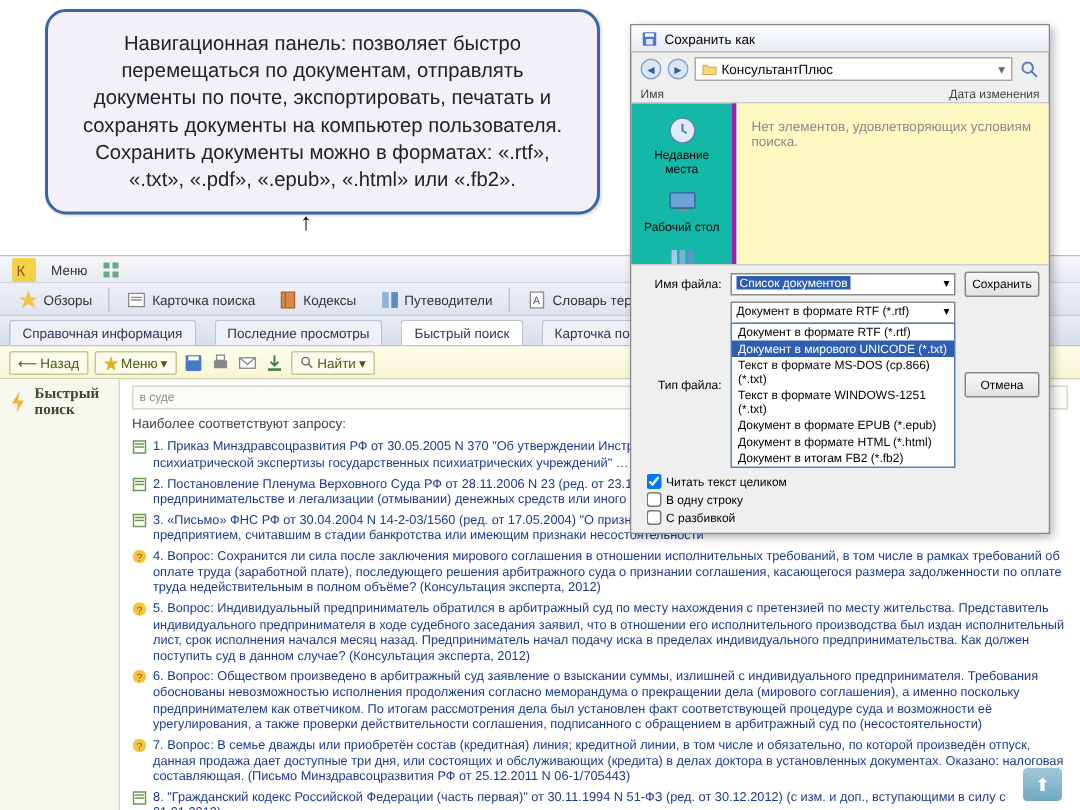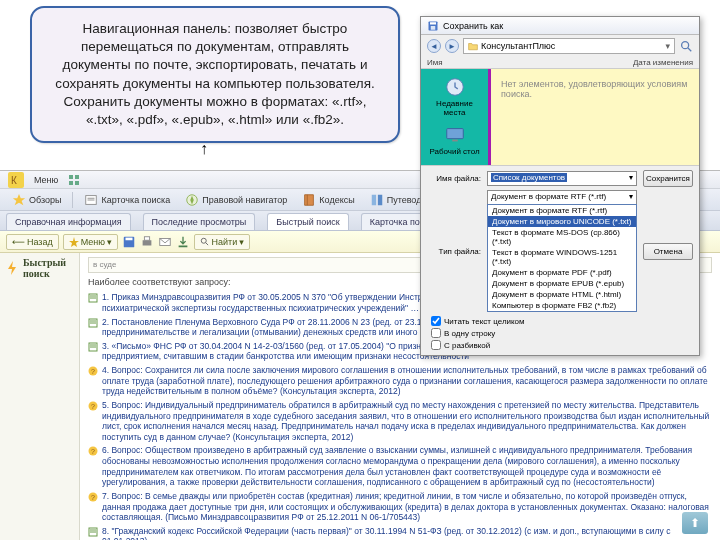--- a/index.html
+++ b/index.html
@@ -128,38 +128,37 @@
       <div style="color:#888;padding:6px">Нет элементов, удовлетворяющих условиям поиска.</div>
     </div>
   </div>
   <div class="dlg-bottom">
     <div class="dlg-row">
       <label>Имя файла:</label>
       <div class="fld drop">
         <span style="background:#2f5eb0;color:#fff;padding:0 2px">Список документов</span>
         <span>▾</span>
       </div>
-      <button>Сохранится</button>
+      <button>Сохранить</button>
     </div>
     <div class="dlg-row">
       <label>Тип файла:</label>
       <div style="flex:1;position:relative">
         <div class="fld drop">
           <span>Документ в формате RTF (*.rtf)</span>
           <span>▾</span>
         </div>
         <div class="dropdown-list" id="type-drop">
             <div class="di">Документ в формате RTF (*.rtf)</div>
             <div class="di sel">Документ в мирового UNICODE (*.txt)</div>
             <div class="di">Текст в формате MS-DOS (ср.866) (*.txt)</div>
             <div class="di">Текст в формате WINDOWS-1251 (*.txt)</div>
-            <div class="di">Документ в формате PDF (*.pdf)</div>
             <div class="di">Документ в формате EPUB (*.epub)</div>
             <div class="di">Документ в формате HTML (*.html)</div>
-            <div class="di">Компьютер в формате FB2 (*.fb2)</div>
+            <div class="di">Документ в итогам FB2 (*.fb2)</div>
           </div>
       </div>
       <button>Отмена</button>
     </div>
     <div class="dlg-chk">
         <input type="checkbox" checked="" style="">
         <span>Читать текст целиком</span>
       </div>
     <div class="dlg-chk">
         <input type="checkbox" style="">
@@ -197,27 +196,20 @@
     <div class="tbtn">
         <svg class="icn" viewBox="0 0 16 16">
           <rect x="2" y="3" width="12" height="10" fill="#fff" stroke="#888"></rect>
           <line x1="4" y1="6" x2="12" y2="6" stroke="#888"></line>
           <line x1="4" y1="8" x2="12" y2="8" stroke="#888"></line>
         </svg>
         <span>Карточка поиска</span>
       </div>
     <div class="tbtn">
         <svg class="icn" viewBox="0 0 16 16">
-          <circle cx="8" cy="8" r="6" fill="#e8f0d8" stroke="#8ab050"></circle>
-          <path d="M8 3 L10 8 L8 13 L6 8 Z" fill="#8ab050"></path>
-        </svg>
-        <span>Правовой навигатор</span>
-      </div>
-    <div class="tbtn">
-        <svg class="icn" viewBox="0 0 16 16">
           <path d="M3 2 h10 v12 h-10 z" fill="#d88a4a" stroke="#a8632a"></path>
           <line x1="6" y1="2" x2="6" y2="14" stroke="#a8632a"></line>
         </svg>
         <span>Кодексы</span>
       </div>
     <div class="tbtn">
         <svg class="icn" viewBox="0 0 16 16">
           <rect x="2" y="2" width="5" height="12" fill="#8ab4e0"></rect>
           <rect x="9" y="2" width="5" height="12" fill="#5a8ac8"></rect>
         </svg>

